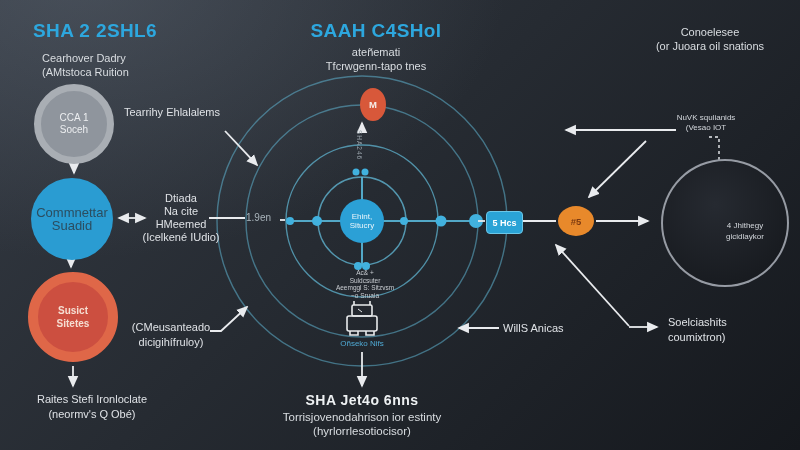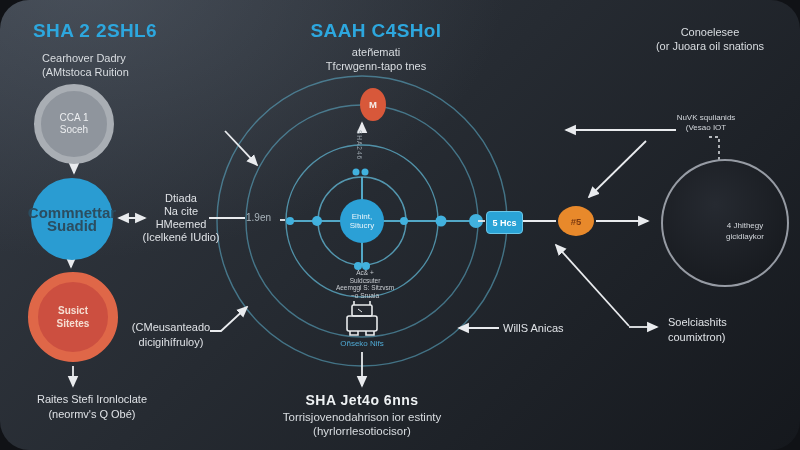--- a/index.html
+++ b/index.html
@@ -2,31 +2,30 @@
 <html><head>
 <meta charset="utf-8">
 <style>
   html,body{margin:0;padding:0;background:#101216;}
   .canvas{
     position:relative;width:800px;height:450px;overflow:hidden;
     font-family:"Liberation Sans",sans-serif;
     background:
       radial-gradient(ellipse at 10% -5%, rgba(105,115,128,.38), rgba(0,0,0,0) 42%),
       linear-gradient(135deg,#343a43 0%,#262b32 45%,#15181d 100%);
-    border-radius: 29px;
   }
   .abs{position:absolute;}
   svg{position:absolute;left:0;top:0;}
   .hdr-title{font-size:19px;font-weight:bold;color:#2da7de;letter-spacing:.4px;}
   .hdr-sub{font-size:11px;color:#d9dde1;line-height:14px;}
   .note{font-size:11px;color:#dfe2e6;line-height:14.5px;}
   .center{text-align:center;}
   .circle{border-radius:50%;display:flex;flex-direction:column;align-items:center;justify-content:center;box-sizing:border-box;}
   .gray-c{left:34px;top:84px;width:80px;height:80px;border:7px solid #a9aeb4;background:#8f959d;color:#eceef0;font-size:10px;line-height:12px;}
-  .blue-c{left:31px;top:178px;width:82px;height:82px;background:#2a9cd2;color:#2b4d60;font-size:15px;font-weight:bold;line-height:13px;}
+  .blue-c{left:31px;top:178px;width:82px;height:82px;background:#2a9cd2;color:#2b4d60;font-size:13px;font-weight:normal;line-height:13px;}
   .red-c{left:28px;top:272px;width:90px;height:90px;border:10px solid #df6748;background:#cc4f40;color:#f5ded2;font-size:10px;font-weight:bold;line-height:13px;}
   .m-c{left:360px;top:88px;width:26px;height:33px;background:#d8583a;color:#f7ece7;font-size:9.5px;font-weight:bold;}
   .core-c{left:340px;top:199px;width:44px;height:44px;background:#2ba0d6;color:#eaf5fb;font-size:8px;line-height:9.5px;}
   .panel-c{left:661px;top:159px;width:128px;height:128px;border:2px solid rgba(198,204,214,.72);
     background:radial-gradient(circle at 42% 35%,#262a31 0%,#181b20 75%);}
   .badge{left:486px;top:211px;width:35px;height:21px;background:#2aa3d6;border:1px solid #6cc7e8;border-radius:4px;
     color:#ffffff;font-size:9px;font-weight:bold;display:flex;align-items:center;justify-content:center;}
   .hash{left:558px;top:206px;width:36px;height:30px;border-radius:50%;background:#e8892b;color:#7c3a10;
     font-size:9.5px;font-weight:bold;display:flex;align-items:center;justify-content:center;}
   .year{left:246px;top:212px;font-size:10px;color:#a9b4bb;}
@@ -150,20 +149,21 @@
     <div>Susict</div>
     <div>Sitetes</div>
   </div>
 
   <div class="abs note center" style="left:12px;top:392px;width:160px;">
     <div>Raites Stefi Ironloclate</div>
     <div>(neormv's Q Obé)</div>
   </div>
 
   <div class="abs note center" style="left:118px;top:105px;width:108px;">
+    <div>Tearrihy Ehlalalems</div>
   </div>
 
   <div class="abs note center" style="left:135px;top:192px;width:92px;line-height:13px;">
     <div>Dtiada</div>
     <div>Na cite</div>
     <div>HMeemed</div>
     <div>(Icelkené IUdio)</div>
   </div>
 
   <div class="abs note center" style="left:128px;top:320px;width:86px;">

